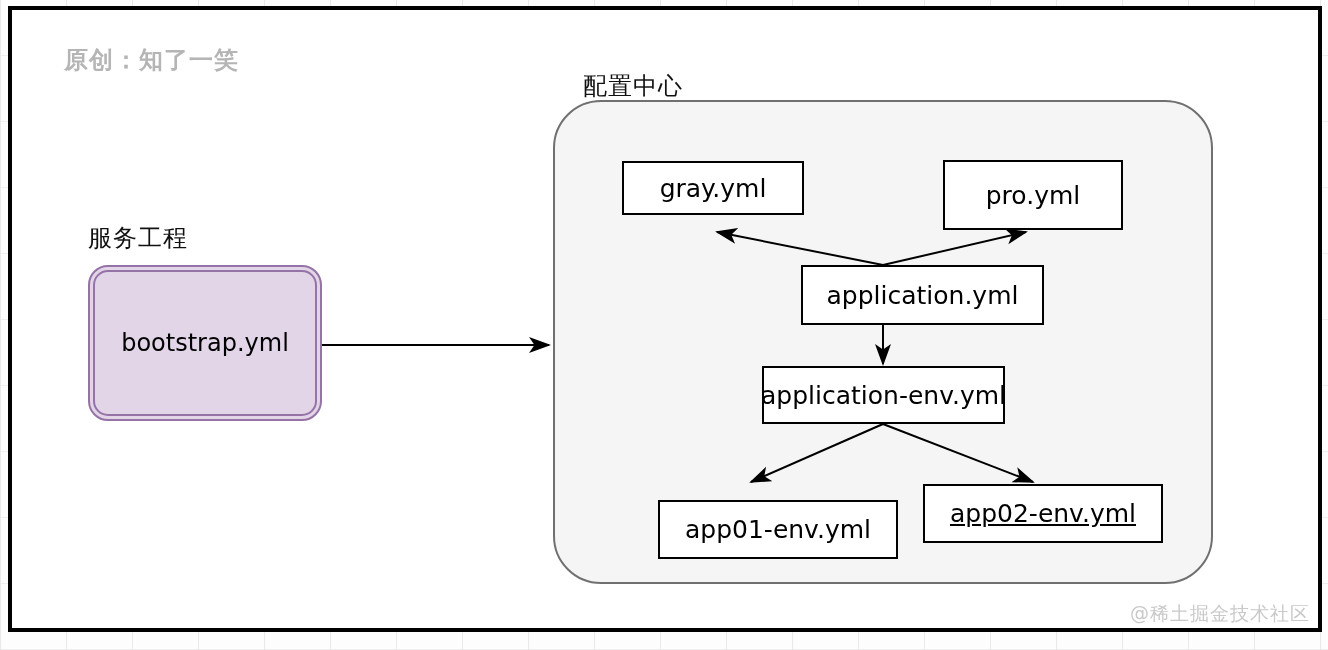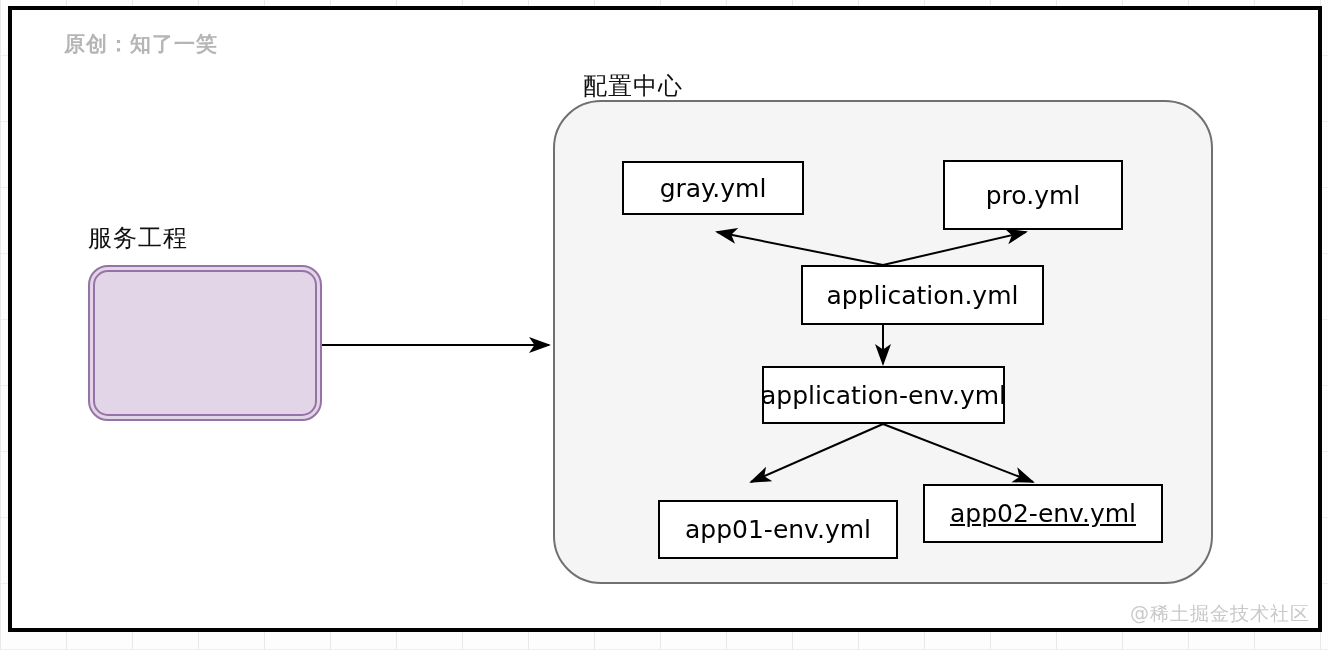--- a/index.html
+++ b/index.html
@@ -20,22 +20,22 @@
   .frame {
     position: absolute;
     left: 8px; top: 6px;
     width: 1314px; height: 626px;
     box-sizing: border-box;
     border: 4px solid #000;
     background: #ffffff;
   }
   .wm-top {
     position: absolute;
-    left: 64px; top: 30px;
-    font-size: 21px;
+    left: 64px; top: 44px;
+    font-size: 24px;
     font-weight: bold;
     color: #b5b5b5;
     letter-spacing: 1px;
   }
   .wm-bottom {
     position: absolute;
     right: 18px; top: 601px;
     font-size: 19px;
     color: #c9c9c9;
     letter-spacing: 1px;
@@ -118,20 +118,21 @@
 <div class="stage">
 
   <div class="frame"></div>
 
   <div class="wm-top">原创：知了一笑</div>
 
   <div class="group-label lbl-service">服务工程</div>
 
   <div class="service-node">
     <span class="inner-line"></span>
+    <span class="node-label">bootstrap.yml</span>
   </div>
 
   <div class="group-label lbl-config">配置中心</div>
 
   <div class="container-box"></div>
 
   <div class="node n-gray">gray.yml</div>
   <div class="node n-pro">pro.yml</div>
   <div class="node n-app">application.yml</div>
   <div class="node n-appenv">application-env.yml</div>

